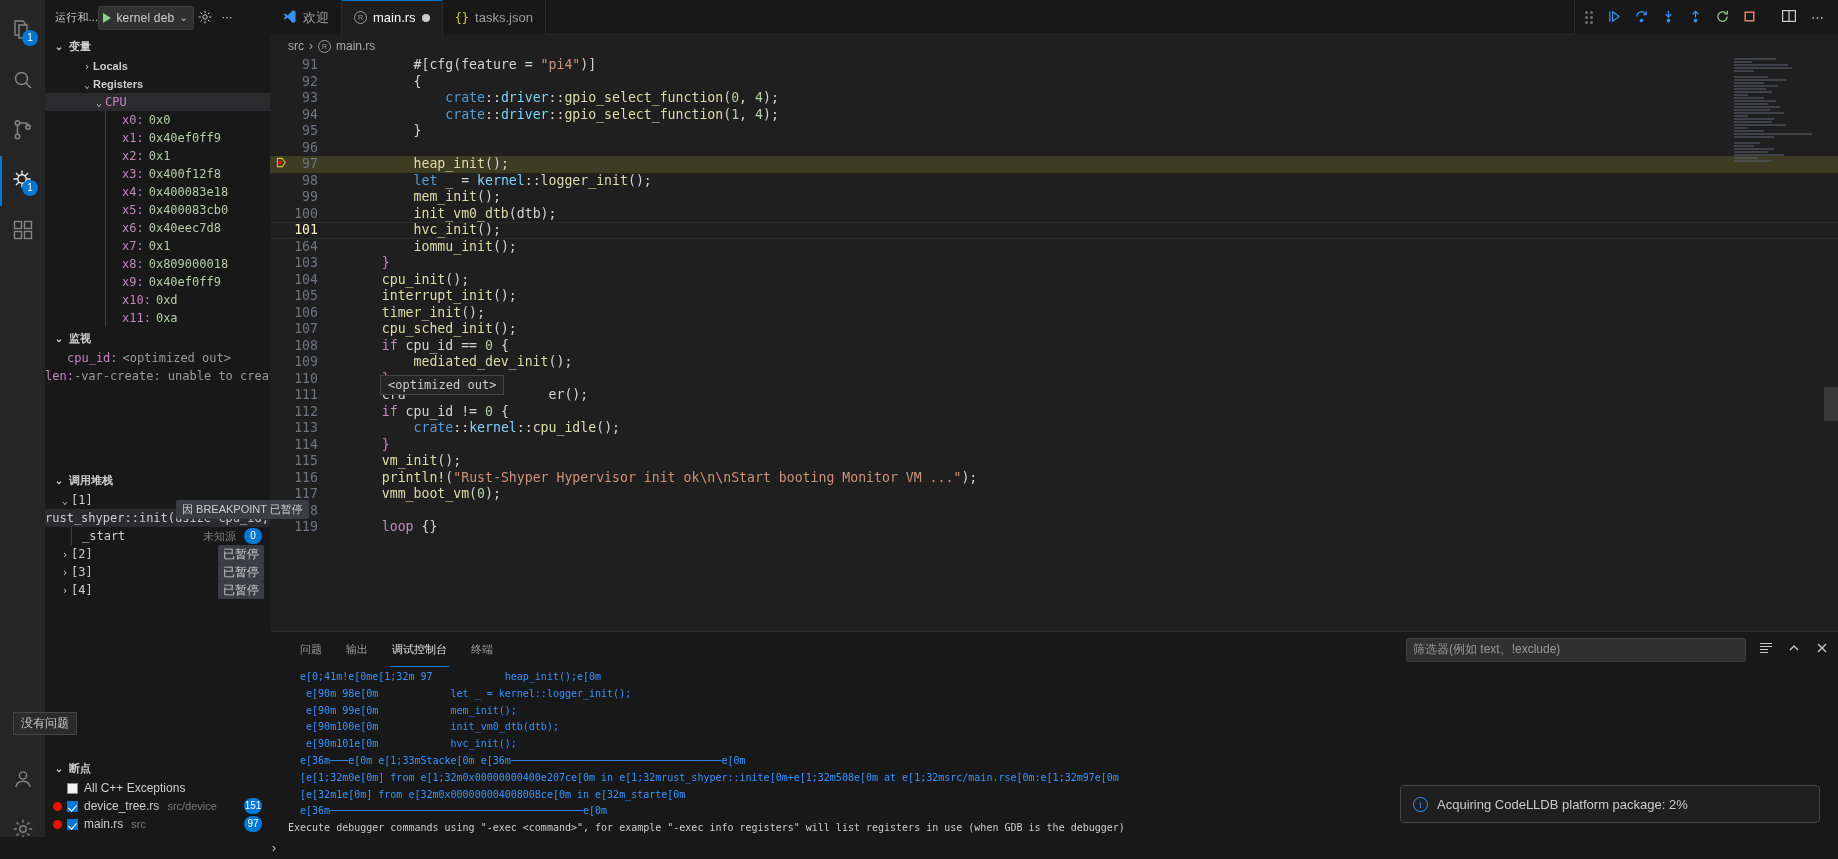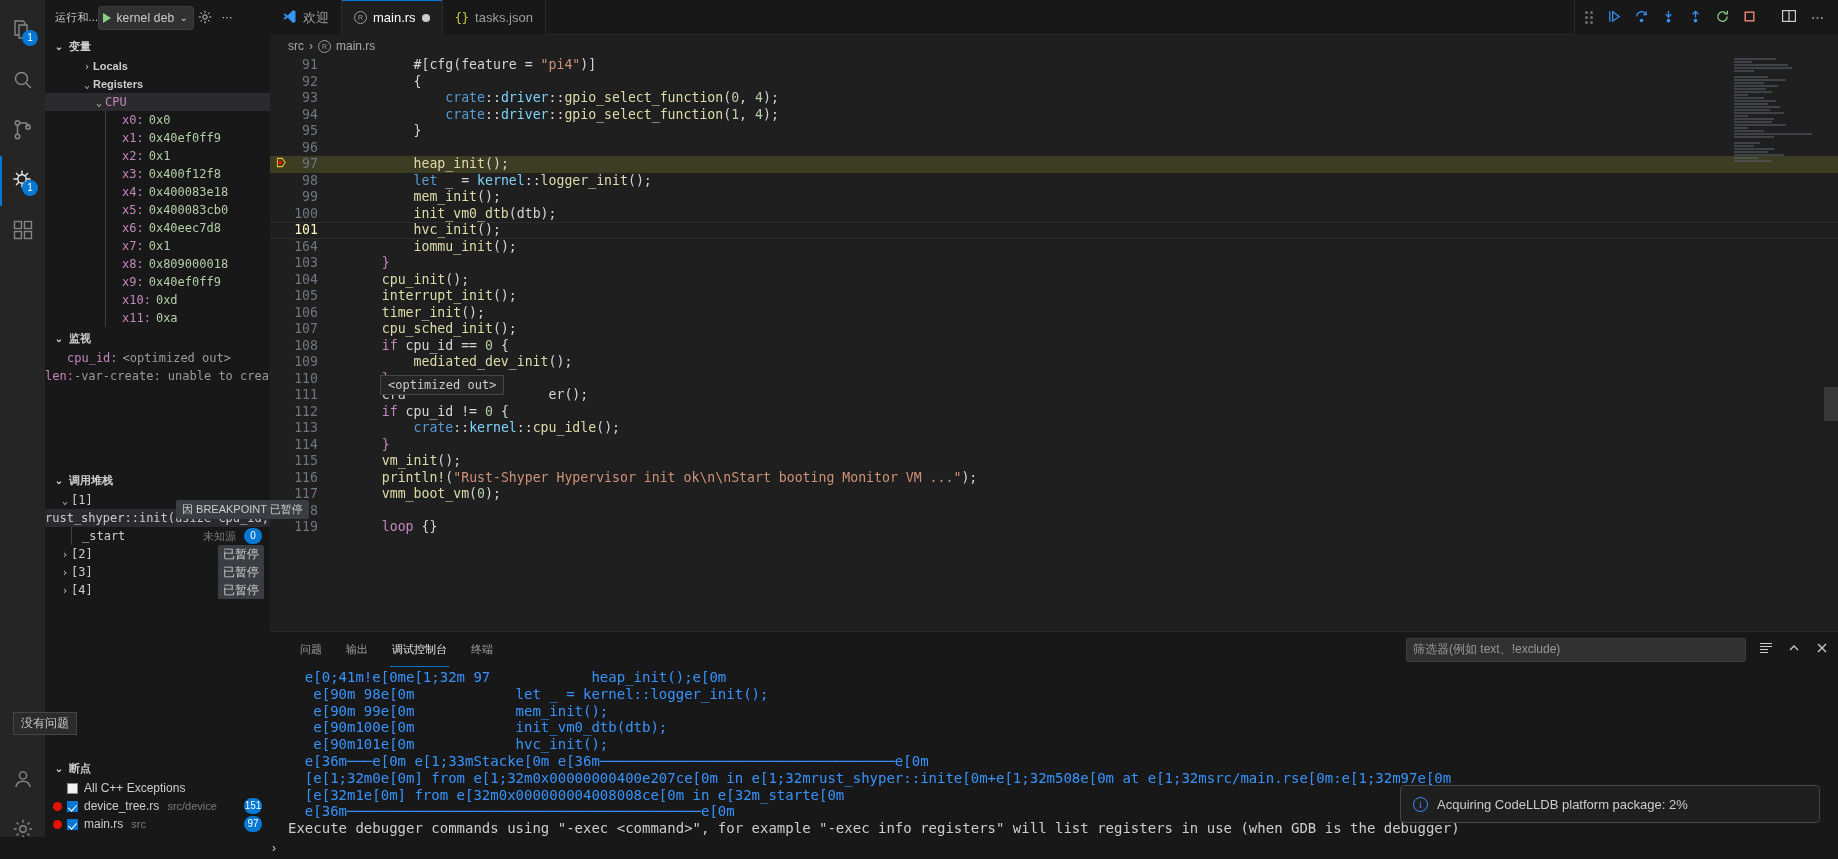--- a/index.html
+++ b/index.html
@@ -169,21 +169,21 @@
     content: ""; position: absolute; left: 10px; right: 10px; bottom: 0; height: 1px; background: #0078d4;
   }
   .panel-right { margin-left: auto; display: flex; align-items: center; gap: 12px; padding-right: 8px; justify-content: flex-end; }
   .filter-box {
     width: 340px; height: 24px; background: #313131; border: 1px solid #3c3c3c;
     border-radius: 2px; color: #989898; font-size: 12px; padding: 0 6px;
     display: flex; align-items: center; font-family: "Liberation Sans", sans-serif;
   }
   .panel-body {
     flex: 1 1 auto; overflow: hidden; padding: 2px 0 0 18px;
-    font-family: "DejaVu Sans Mono", monospace; font-size: 14px; line-height: 16.8px;
+    font-family: "DejaVu Sans Mono", monospace; font-size: 10px; line-height: 16.8px;
     color: #3794ff; white-space: pre;
   }
   .console-line { height: 16.8px; }
   .cline-white { color: #cccccc; }
   .panel-toggle { position: absolute; left: 264px; bottom: 0; height: 22px; width: 20px;
     display:flex; align-items:center; justify-content:center; color:#cccccc; }
 
   
   .statusbar {
     position: absolute; left: 0; bottom: 0; height: 22px; width: 100%;

